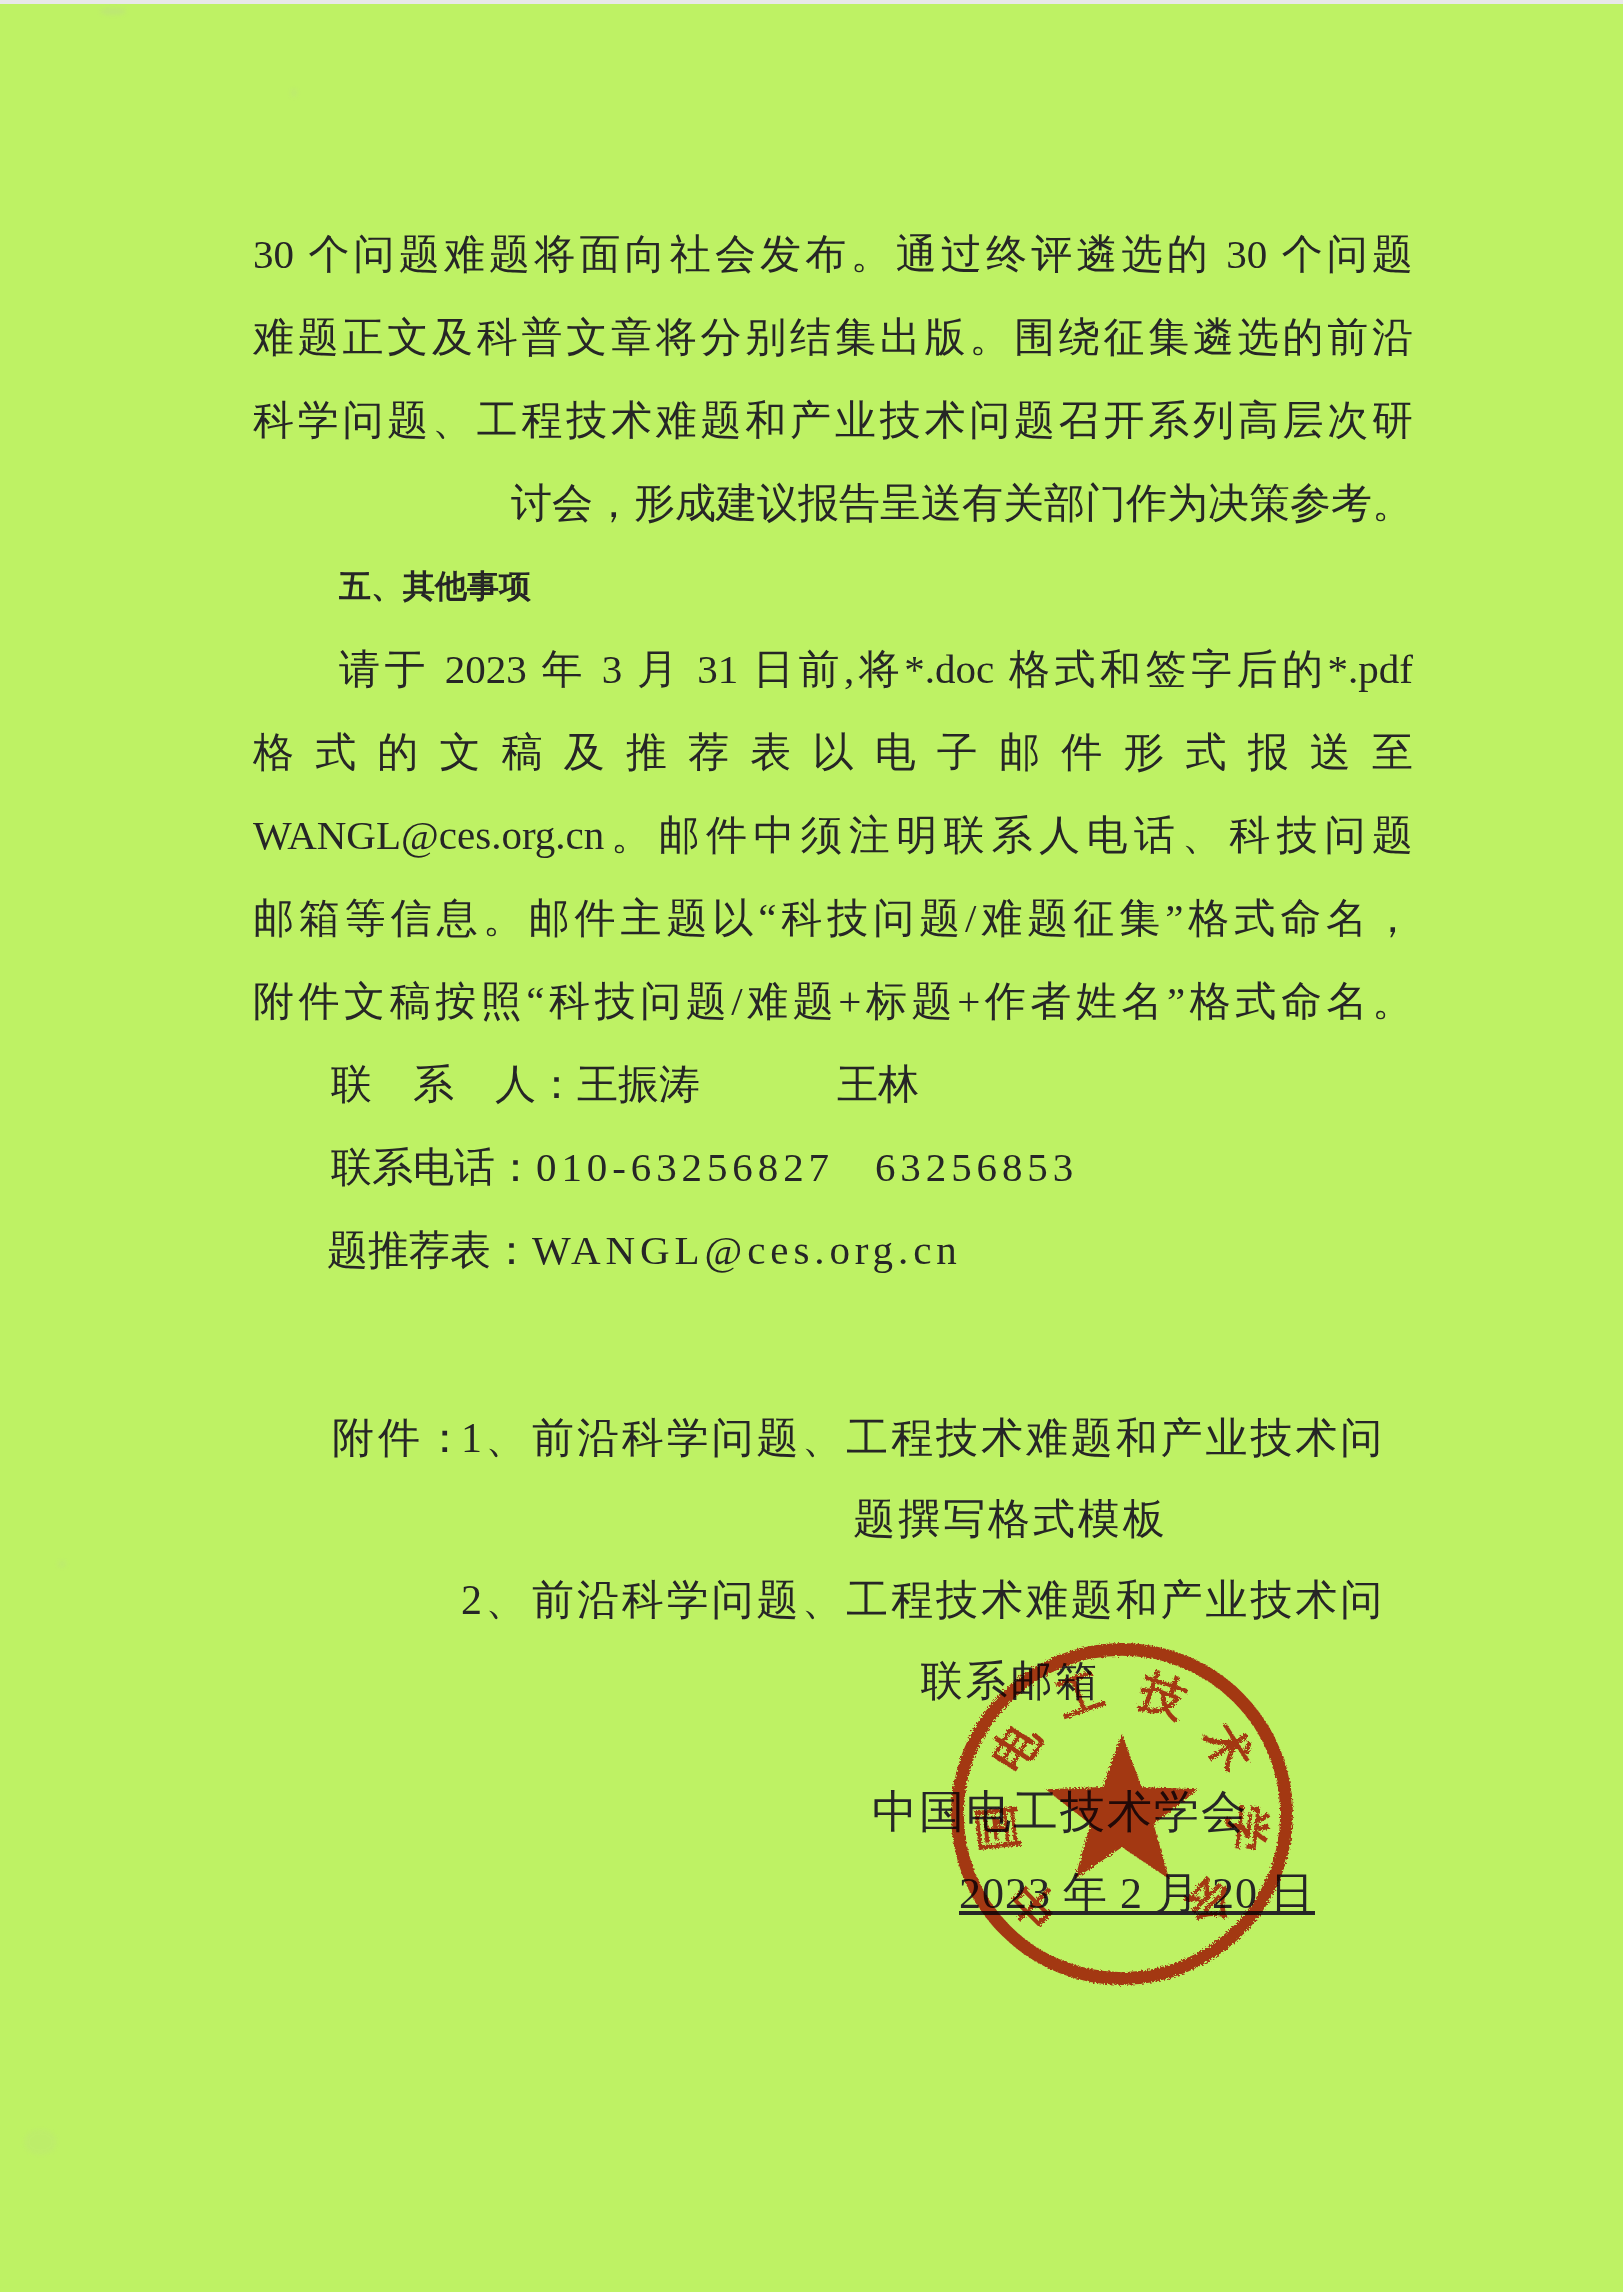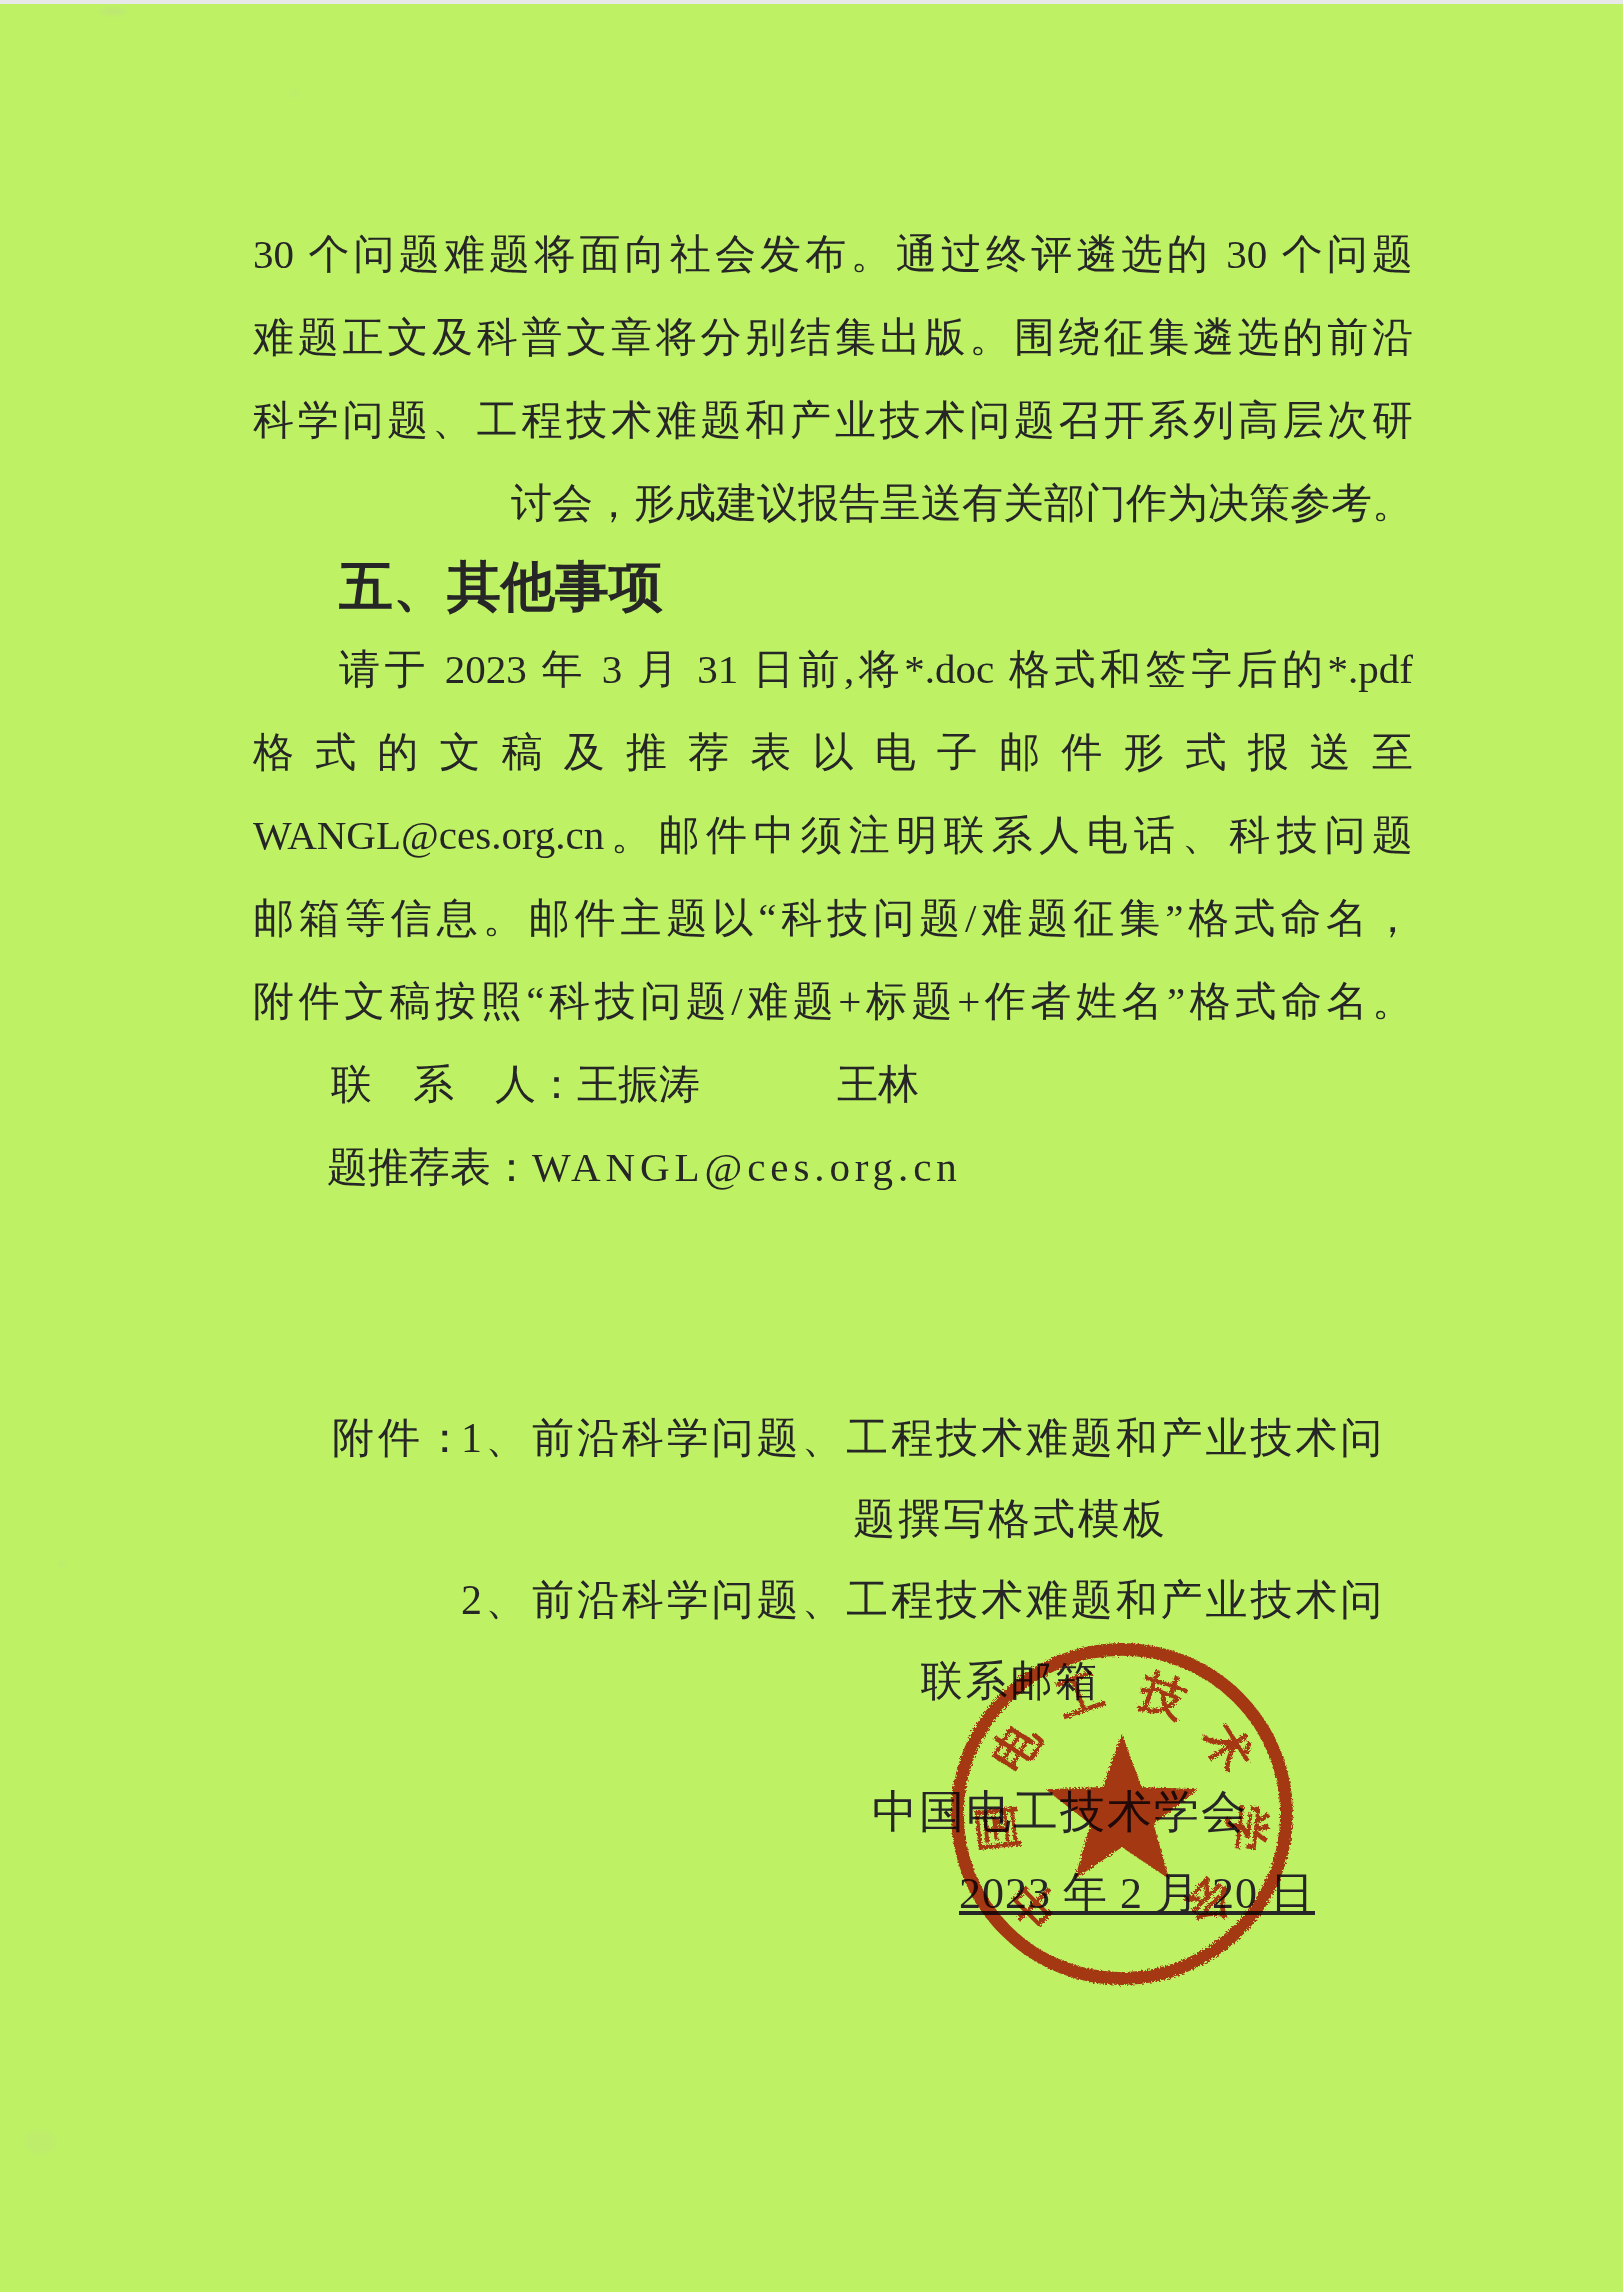--- a/index.html
+++ b/index.html
@@ -20,21 +20,21 @@
   .line{height:83px;overflow:visible;white-space:normal;}
   .just{
     text-align:justify;
     text-align-last:justify;
     text-justify:inter-character;
   }
   .plain{text-align:right;}
   .indent{text-indent:86px;}
   .heading{
     font-family:"Liberation Sans","DejaVu Sans",sans-serif;
-    font-weight:700;font-size:54px;
+    font-weight:700;font-size:32px;
     padding-left:86px;
   }
   .contact{padding-left:78px;white-space:nowrap;}
   .contact.email{padding-left:74px;}
   .lat{letter-spacing:4.9px;}
   .gap-person{display:inline-block;width:137px;}
   .gap-phone{display:inline-block;width:41px;}
   
   .attachments{
     position:absolute;left:332px;top:1394px;width:1157px;
@@ -94,20 +94,23 @@
 
     <div class="line just indent">请于 2023 年 3 月 31 日前,将*.doc 格式和签字后的*.pdf</div>
     <div class="line just">格式的文稿及推荐表以电子邮件形式报送至</div>
     <div class="line just">WANGL@ces.org.cn。邮件中须注明联系人电话、科技问题</div>
     <div class="line just">邮箱等信息。邮件主题以“科技问题/难题征集”格式命名，</div>
     <div class="line just">附件文稿按照“科技问题/难题+标题+作者姓名”格式命名。</div>
 
     <div class="line contact">
       <span>联　系　人：</span><span>王振涛</span><span class="gap-person"></span><span>王林</span>
     </div>
+    <div class="line contact">
+      <span>联系电话：</span><span class="lat">010-63256827</span><span class="gap-phone"></span><span class="lat">63256853</span>
+    </div>
     <div class="line contact email">
       <span>题推荐表：</span><span class="lat">WANGL@ces.org.cn</span>
     </div>
   </div>
 
   <div class="attachments">
     <div class="att-row">
       <span class="att-label">附件：</span><span class="att-no">1、</span><span class="att-text">前沿科学问题、工程技术难题和产业技术问</span>
     </div>
     <div class="att-row cont">

